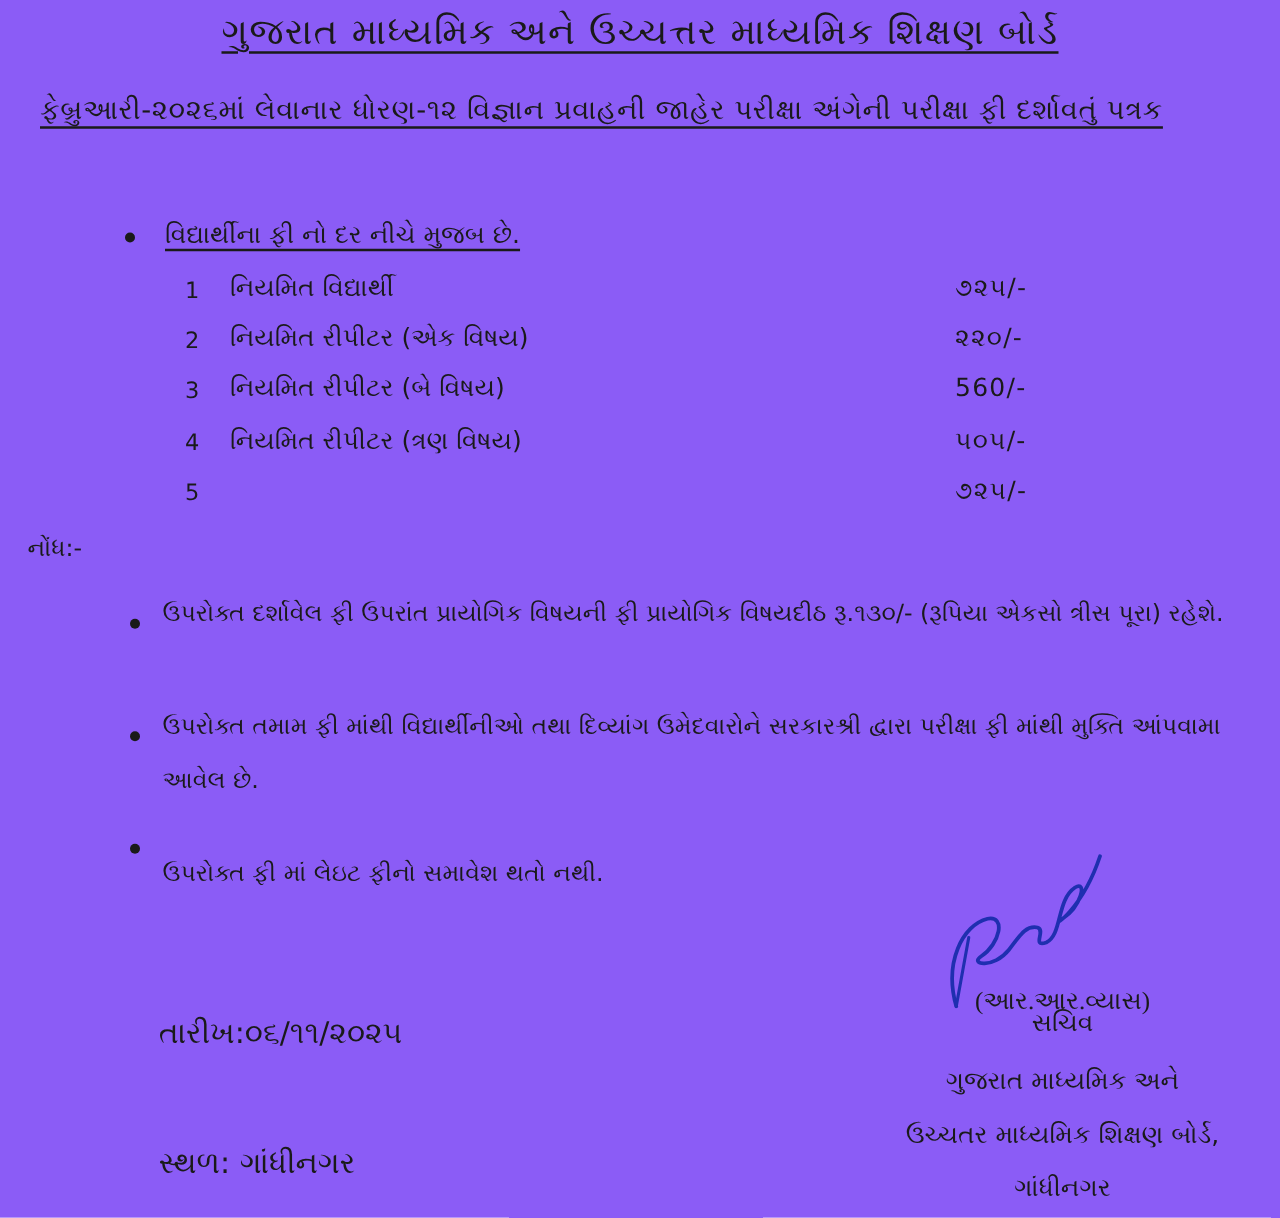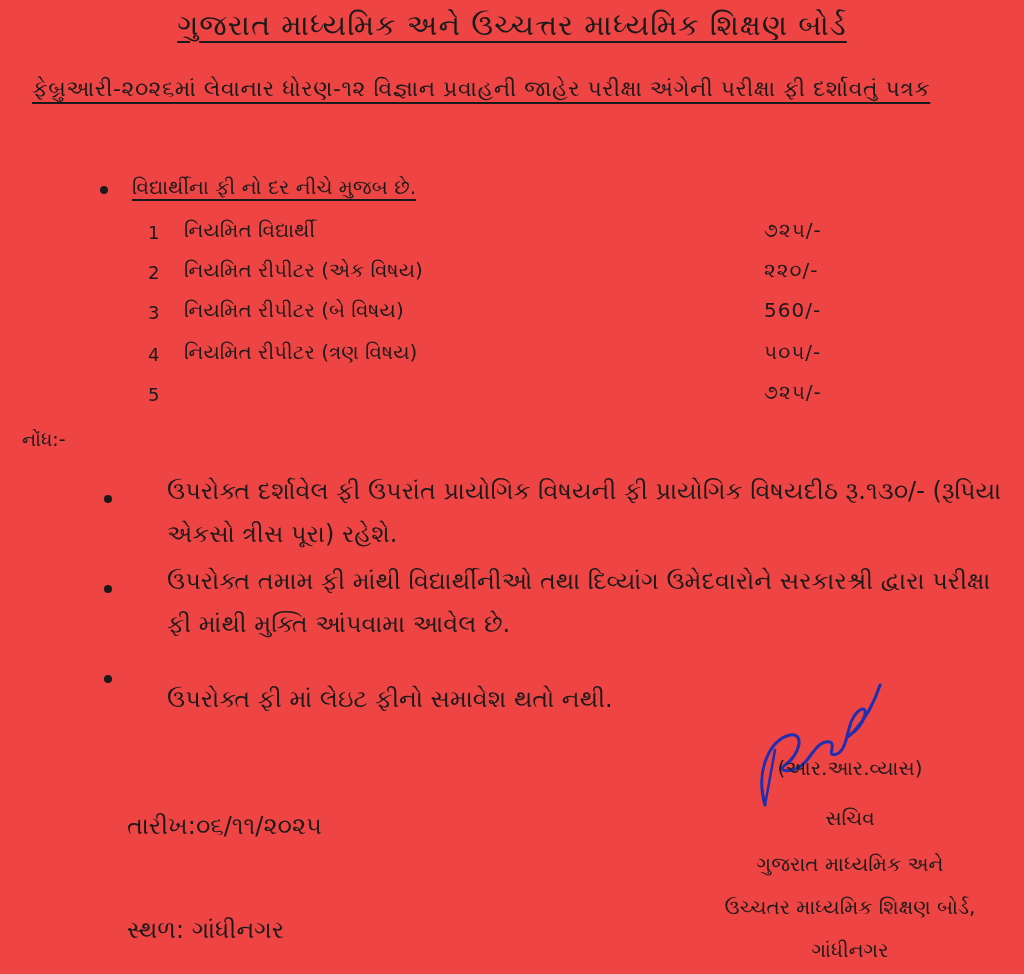--- a/index.html
+++ b/index.html
@@ -1,21 +1,21 @@
 <!DOCTYPE html>
 <html><head>
 <meta charset="utf-8">
 <style>
   html, body { margin: 0; padding: 0; background: #ffffff; }
   body {
     width: 1024px; height: 974px; position: relative; overflow: hidden;
     font-family: "DejaVu Sans", "Liberation Sans", sans-serif;
     color: #1a1a1a;
   }
-  .page { position: absolute; inset: 0; background: #ef4444; }
+  .page { position: absolute; inset: 0; background: #8b5cf6; }
   .abs { position: absolute; white-space: nowrap; }
   .title {
     left: 0; right: 0; top: 8px; text-align: center;
     font-size: 29px; letter-spacing: 1px;
   }
   .title span { text-decoration: underline; text-decoration-thickness: 2px; text-underline-offset: 6px; }
   .subtitle {
     left: 32px; top: 76px; font-size: 22px; letter-spacing: 0.5px;
   }
   .subtitle span { text-decoration: underline; text-decoration-thickness: 1.5px; text-underline-offset: 6px; }
@@ -23,21 +23,21 @@
     width: 8px; height: 8px; border-radius: 50%; background: #1a1a1a;
     position: absolute;
   }
   .intro { left: 132px; top: 175px; font-size: 20px; }
   .intro span { text-decoration: underline; text-decoration-thickness: 1.5px; text-underline-offset: 5px; }
   .fee-row { position: absolute; left: 0; width: 1024px; height: 40px; font-size: 20px; }
   .fee-num { position: absolute; left: 148px; font-size: 18px; }
   .fee-label { position: absolute; left: 184px; }
   .fee-amount { position: absolute; left: 764px; letter-spacing: 1px; }
   .note-head { left: 22px; top: 428px; font-size: 19px; }
-  .note-text { position: absolute; left: 130px; font-size: 24px; line-height: 43px; width: 850px; white-space: normal; margin-left: 37px; }
+  .note-text { position: absolute; left: 130px; font-size: 19px; line-height: 43px; width: 850px; white-space: normal; }
   .footer-left { left: 127px; font-size: 24px; }
   .sig-block { position: absolute; left: 700px; width: 300px; text-align: center; font-size: 20px; }
   .signature { position: absolute; left: 745px; top: 680px; width: 140px; height: 140px; }
 </style>
 </head>
 <body>
 
 <div class="page">
 
   <div class="abs title">
@@ -91,21 +91,21 @@
 
     <div class="bullet" style="left:104px; top:675px;"></div>
     <div class="note-text" style="top:678px;">ઉપરોક્ત ફી માં લેઇટ ફીનો સમાવેશ થતો નથી.</div>
   </div>
 
   <svg class="signature" viewBox="0 0 140 140">
     <path d="M20 125 C 10 90, 25 60, 45 55 C 60 52, 55 75, 40 85 C 30 92, 50 95, 62 80 C 70 70, 75 60, 85 62 C 92 64, 80 78, 92 74 C 105 68, 100 40, 115 30 C 125 24, 120 45, 105 55 C 95 62, 120 50, 135 5" fill="none" stroke="#1f2fb0" stroke-width="3" stroke-linecap="round" stroke-linejoin="round"></path>
     <path d="M30 70 L 20 125" fill="none" stroke="#1f2fb0" stroke-width="2.5" stroke-linecap="round"></path>
   </svg>
 
-  <div class="sig-block" style="top:756px;">(આર.આર.વ્યાસ)</div>
+  <div class="sig-block" style="top:790px;font-family:Liberation Serif, serif;">(આર.આર.વ્યાસ)</div>
   <div class="sig-block" style="top:806px;">સચિવ</div>
   <div class="sig-block" style="top:895px;">ઉચ્ચતર માધ્યમિક શિક્ષણ બોર્ડ,</div>
   <div class="sig-block" style="top:852px;">ગુજરાત માધ્યમિક અને</div>
   <div class="sig-block" style="top:938px;">ગાંધીનગર</div>
 
   <div class="abs footer-left" style="top:812px;">તારીખ:૦૬/૧૧/૨૦૨૫</div>
   <div class="abs footer-left" style="top:892px;margin-top:24px;">સ્થળ: ગાંધીનગર</div>
 
 </div>
 

